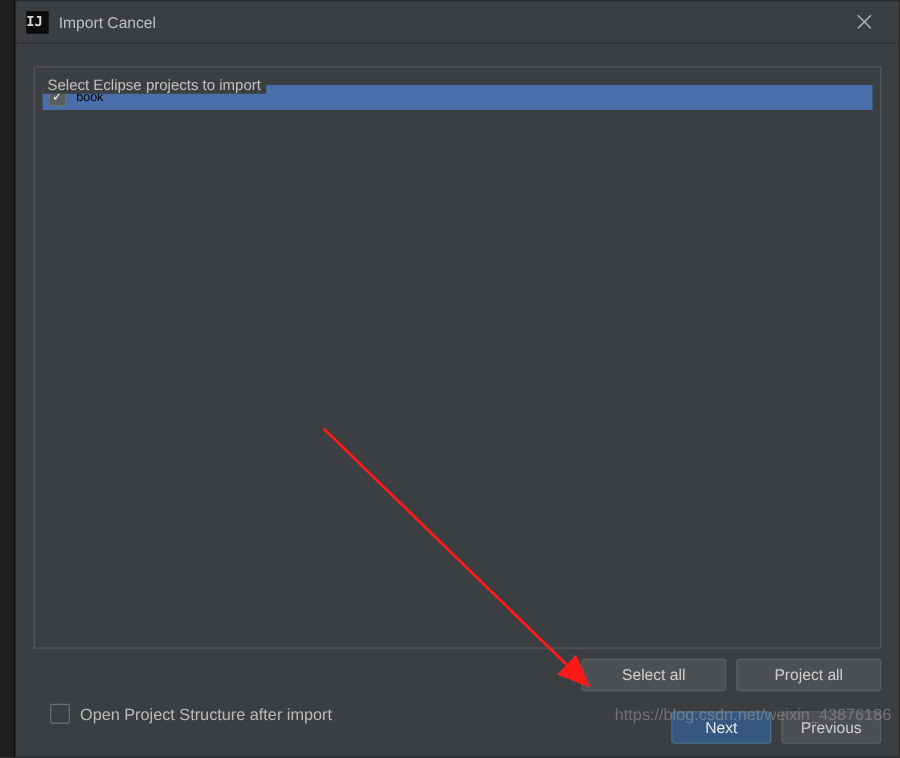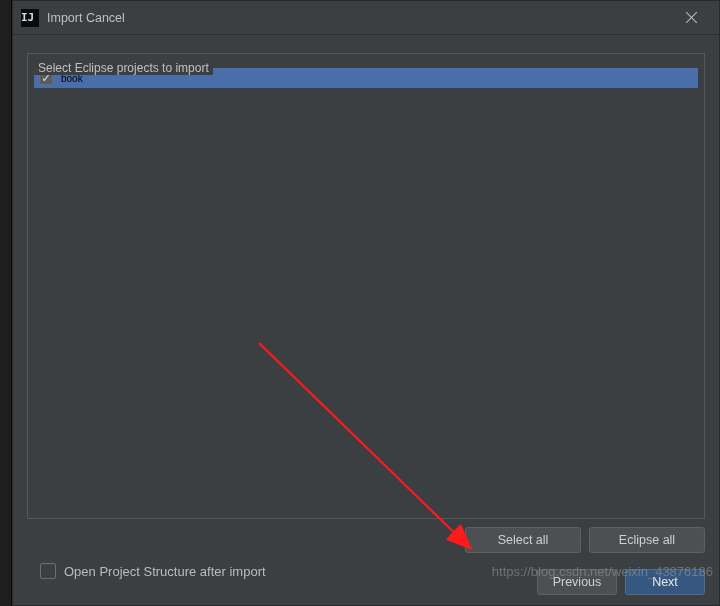--- a/index.html
+++ b/index.html
@@ -191,31 +191,31 @@
         <div class="project-row">
           <div class="checkbox checked"></div>
           <span>book</span>
         </div>
       </div>
     </div>
   </div>
 
   <div class="select-row">
     <div class="btn">Select all</div>
-    <div class="btn">Eclipse all</div>
+    <div class="btn">Project all</div>
   </div>
 
   <div class="option-row">
     <div class="checkbox-outline"></div>
     <span>Open Project Structure after import</span>
   </div>
 
   <div class="footer">
+    <div class="btn primary">Next</div>
     <div class="btn">Previous</div>
-    <div class="btn primary">Next</div>
   </div>
 
   <svg class="arrow" width="240" height="230">
     <defs>
       <marker id="ah" markerWidth="12" markerHeight="10" refX="10" refY="5" orient="auto">
         <path d="M0,0 L12,5 L0,10 Z" fill="#ff1a1a"></path>
       </marker>
     </defs>
     <line x1="4" y1="4" x2="214" y2="208" stroke="#ff1a1a" stroke-width="2.2" marker-end="url(#ah)"></line>
   </svg>

